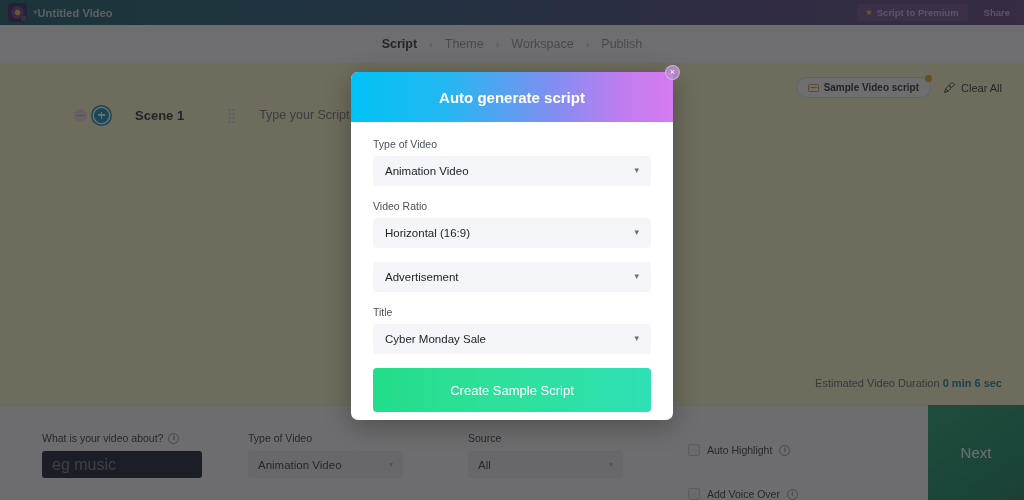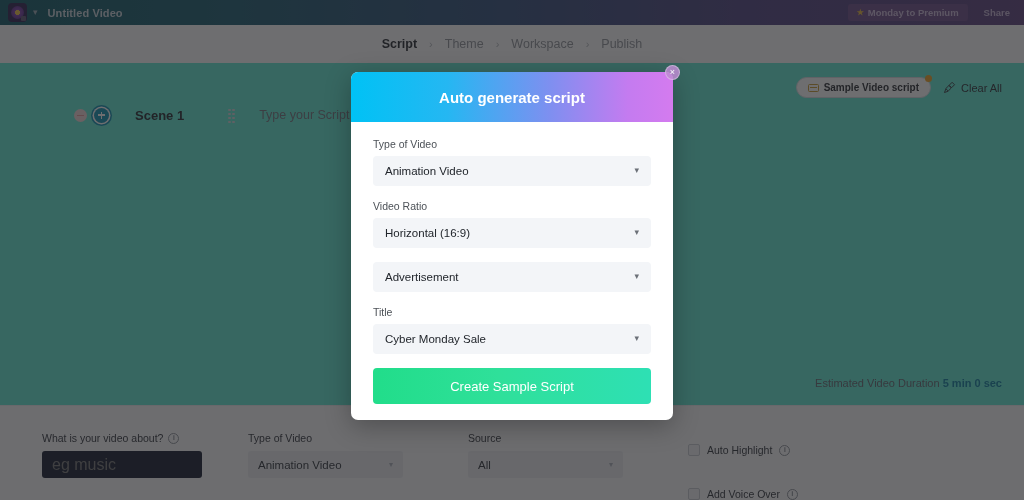--- a/index.html
+++ b/index.html
@@ -39,21 +39,20 @@
   .logo-corner {
     position: absolute; right: 1px; bottom: 1px;
     width: 5px; height: 5px; border-radius: 1px;
     background: #5c5470;
   }
   .caret-small {
     margin-left: 6px;
     font-size: 9px; color: #9aa9b4; line-height: 1;
   }
   .doc-title {
-    margin-left: 10px;
     font-size: 11px; font-weight: bold;
     color: #c9d3db;
     letter-spacing: .1px;
   }
   .topbar-right {
     margin-left: auto;
     display: flex; align-items: center; gap: 10px;
   }
   .btn-upgrade {
     display: flex; align-items: center; gap: 4px;
@@ -79,21 +78,21 @@
     z-index: 2;
   }
   .crumb { font-size: 12.5px; color: #8f9399; }
   .crumb.active { color: #1f2329; font-weight: bold; }
   .crumb-sep { font-size: 11px; color: #b3b7bc; }
 
   
   .script-area {
     position: absolute; top: 63px; left: 0;
     width: 1024px; height: 342px;
-    background: #5eead4;
+    background: #fef9c3;
     z-index: 1;
   }
   .script-toolbar {
     position: absolute; top: 14px; right: 22px;
     display: flex; align-items: center; gap: 12px;
   }
   .sample-chip {
     display: flex; align-items: center; gap: 5px;
     border: 1px solid #d9dde2;
     border-radius: 13px;
@@ -297,21 +296,21 @@
     font-size: 11.5px; color: #22262c;
     position: relative;
     margin-bottom: 14px;
   }
   .mf-select .caret {
     position: absolute; right: 12px; top: 50%;
     transform: translateY(-62%);
     font-size: 9px; color: #6b7077;
   }
   .btn-create {
-    width: 100%; height: 36px;
+    width: 100%; height: 44px;
     margin-top: 7px;
     border: none; border-radius: 4px;
     background: linear-gradient(90deg, #21dd8a 0%, #2fe09a 45%, #2ee0b4 100%);
     color: #ffffff; font-size: 13px;
     font-family: "Liberation Sans", sans-serif;
     display: flex; align-items: center; justify-content: center;
   }
 </style>
 </head>
 <body>
@@ -321,21 +320,21 @@
   <div class="topbar">
     <div class="logo-wrap">
       <div class="logo-ring"></div>
       <div class="logo-corner"></div>
     </div>
     <span class="caret-small">▾</span>
     <span class="doc-title">Untitled Video</span>
     <div class="topbar-right">
       <div class="btn-upgrade">
         <span class="star-icon">★</span>
-        <span>Monday to Premium</span>
+        <span>Script to Premium</span>
       </div>
       <div class="btn-share">Share</div>
     </div>
   </div>
 
   <div class="breadcrumb">
     <span class="crumb active">Script</span>
     <span class="crumb-sep">›</span>
     <span class="crumb">Theme</span>
     <span class="crumb-sep">›</span>
@@ -376,21 +375,21 @@
           <i></i>
           <i></i>
           <i></i>
           <i></i>
       </span>
       <span class="script-placeholder">Type your Script here</span>
     </div>
 
     <div class="duration-line">
       <span>Estimated Video Duration</span>
-      <span class="duration-value">5 min 0 sec</span>
+      <span class="duration-value">0 min 6 sec</span>
     </div>
   </div>
 
   <div class="bottombar">
 
     <div class="bb-field" style="left:42px; top:26px;">
       <div class="bb-label">
         <span>What is your video about?</span>
         <span class="info-icon">i</span>
       </div>
@@ -423,20 +422,21 @@
         <span class="cbox"></span>
         <span class="check-label">Add Voice Over</span>
         <span class="info-icon">i</span>
       </div>
       <div class="check-row">
         <span class="cbox on"></span>
         <span class="check-label">Music</span>
       </div>
     </div>
 
+    <button class="btn-next">Next</button>
   </div>
 
   <div class="overlay"></div>
 
   <div class="modal">
     <div class="modal-head">
       <span class="modal-title">Auto generate script</span>
       <span class="modal-close">×</span>
     </div>
 

